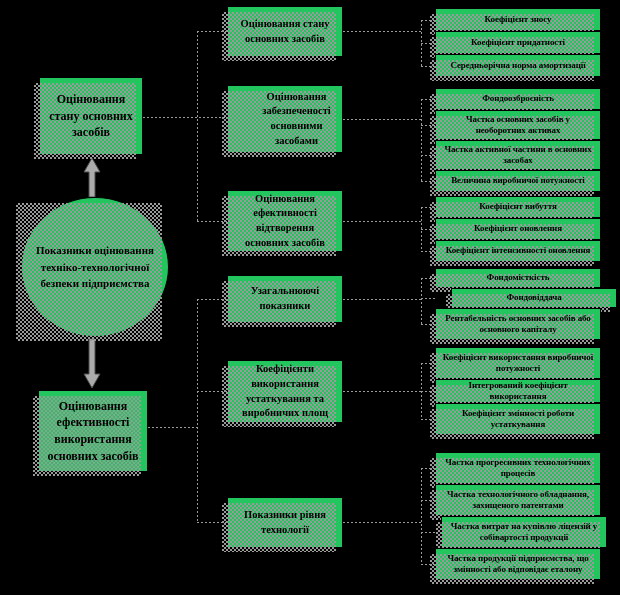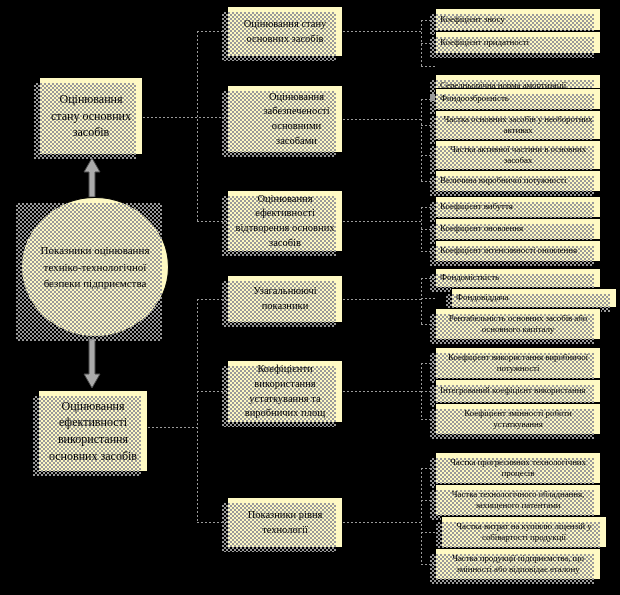--- a/index.html
+++ b/index.html
@@ -4,23 +4,23 @@
 <style>
   html,body{margin:0;padding:0;background:#000;}
   .stage{
     position:relative;width:620px;height:595px;background:#000;overflow:hidden;
     font-family:"Liberation Serif","DejaVu Serif",serif;
   }
   .wires{position:absolute;left:0;top:0;width:620px;height:595px;}
   .wire{stroke:#9a9a9a;stroke-width:1;fill:none;stroke-dasharray:2 2;shape-rendering:crispEdges;}
   .arrow{fill:#ababab;stroke:#4d4d4d;stroke-width:1;}
   .node{
-    position:absolute;background:#fef9c3;border:1px solid #000;box-sizing:border-box;
-    display:flex;align-items:center;justify-content:flex-start;text-align:center;
-    font-weight:normal;color:#000;z-index:1;
+    position:absolute;background:#22c55e;border:1px solid #000;box-sizing:border-box;
+    display:flex;align-items:center;justify-content:center;text-align:center;
+    font-weight:bold;color:#000;z-index:1;
   }
   .node::before{
     content:"";position:absolute;left:-6px;top:5px;width:100%;height:100%;z-index:-1;
     background:repeating-conic-gradient(#9a9a9a 0% 25%, transparent 0% 50%);
     background-size:4px 4px;
   }
   .hub{border-radius:50%;font-size:11px;line-height:1.5;padding:0 13px;}
   .lg{font-size:12px;line-height:1.38;padding:2px 4px;}
   .md{font-size:10.5px;line-height:1.4;padding:2px 5px;}
   .sm{font-size:9px;line-height:1.25;letter-spacing:-0.1px;padding:1px 4px;}
@@ -75,21 +75,21 @@
   <div class="node md" style="left:227px;top:497px;width:116px;height:51px;">
     <span>Показники рівня технології</span>
   </div>
 
   <div class="node sm" style="left:435px;top:8px;width:166px;height:23px;">
     <span>Коефіцієнт зносу</span>
   </div>
   <div class="node sm" style="left:435px;top:31px;width:166px;height:23px;">
     <span>Коефіцієнт придатності</span>
   </div>
-  <div class="node sm" style="left:435px;top:54px;width:166px;height:23px;margin-top:20px;">
+  <div class="node sm" style="left:435px;top:54px;width:166px;height:23px;">
     <span>Середньорічна норма амортизації</span>
   </div>
 
   <div class="node sm" style="left:435px;top:88px;width:166px;height:22px;">
     <span>Фондоозброєність</span>
   </div>
   <div class="node sm" style="left:435px;top:110px;width:166px;height:30px;">
     <span>Частка основних засобів у необоротних активах</span>
   </div>
   <div class="node sm" style="left:435px;top:140px;width:166px;height:30px;">

